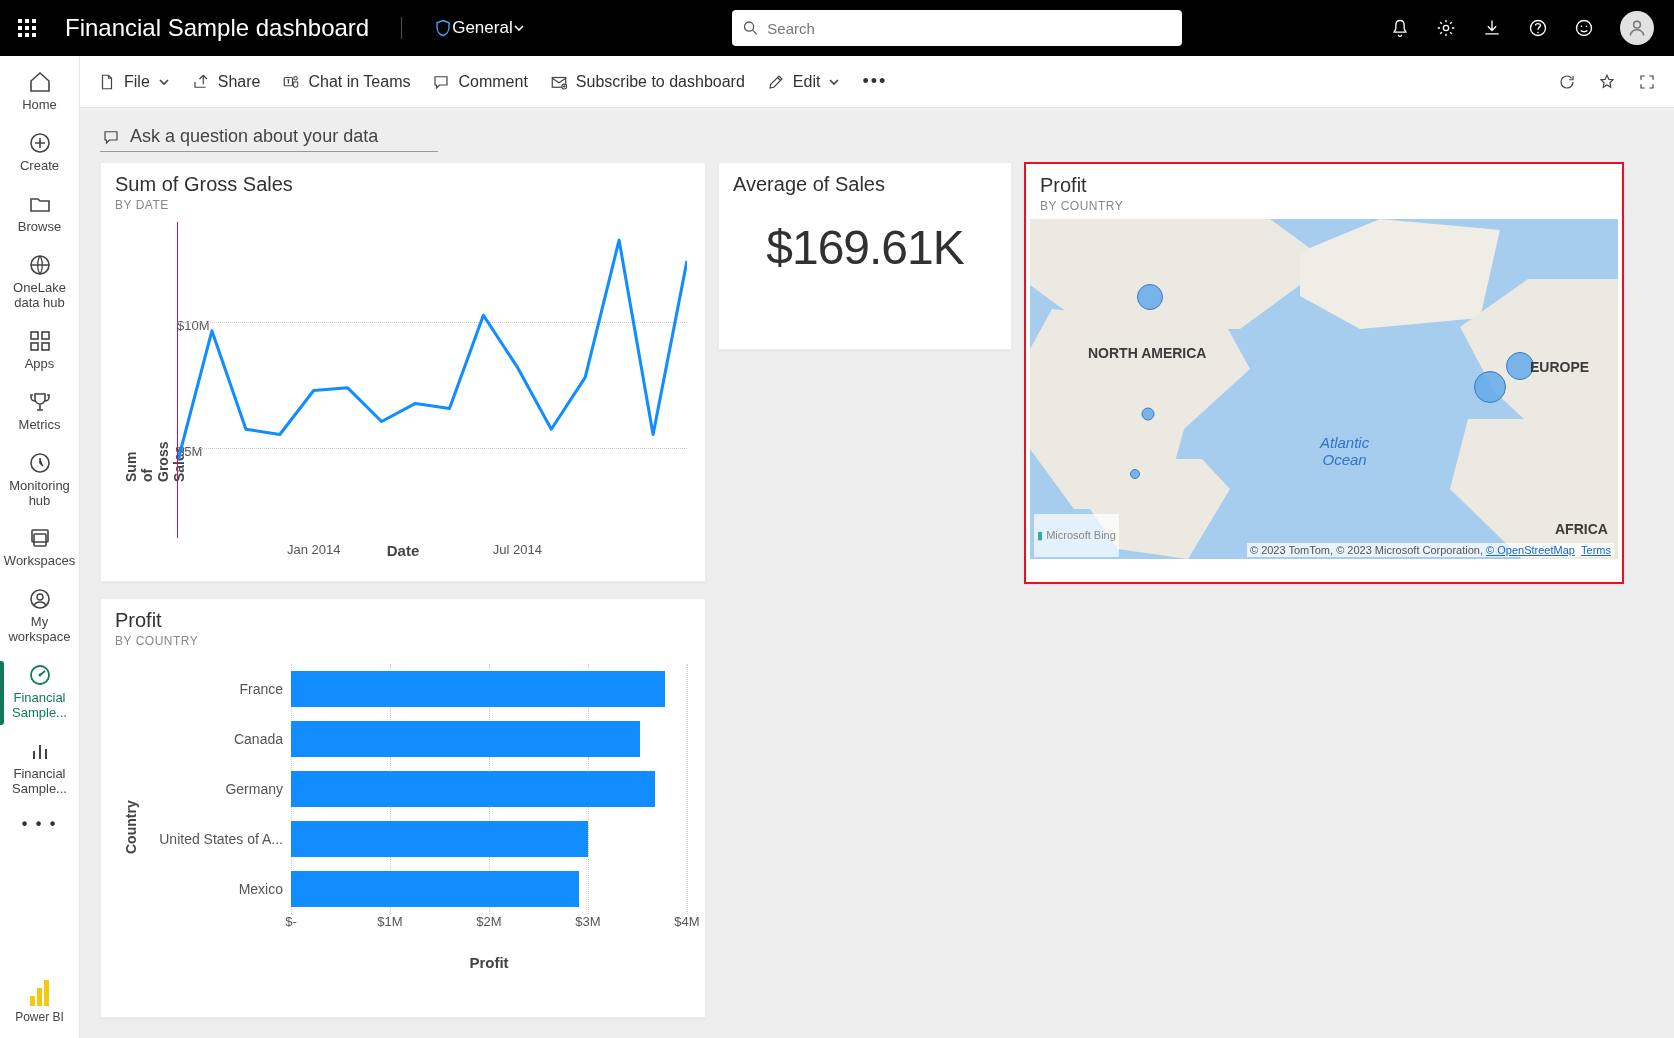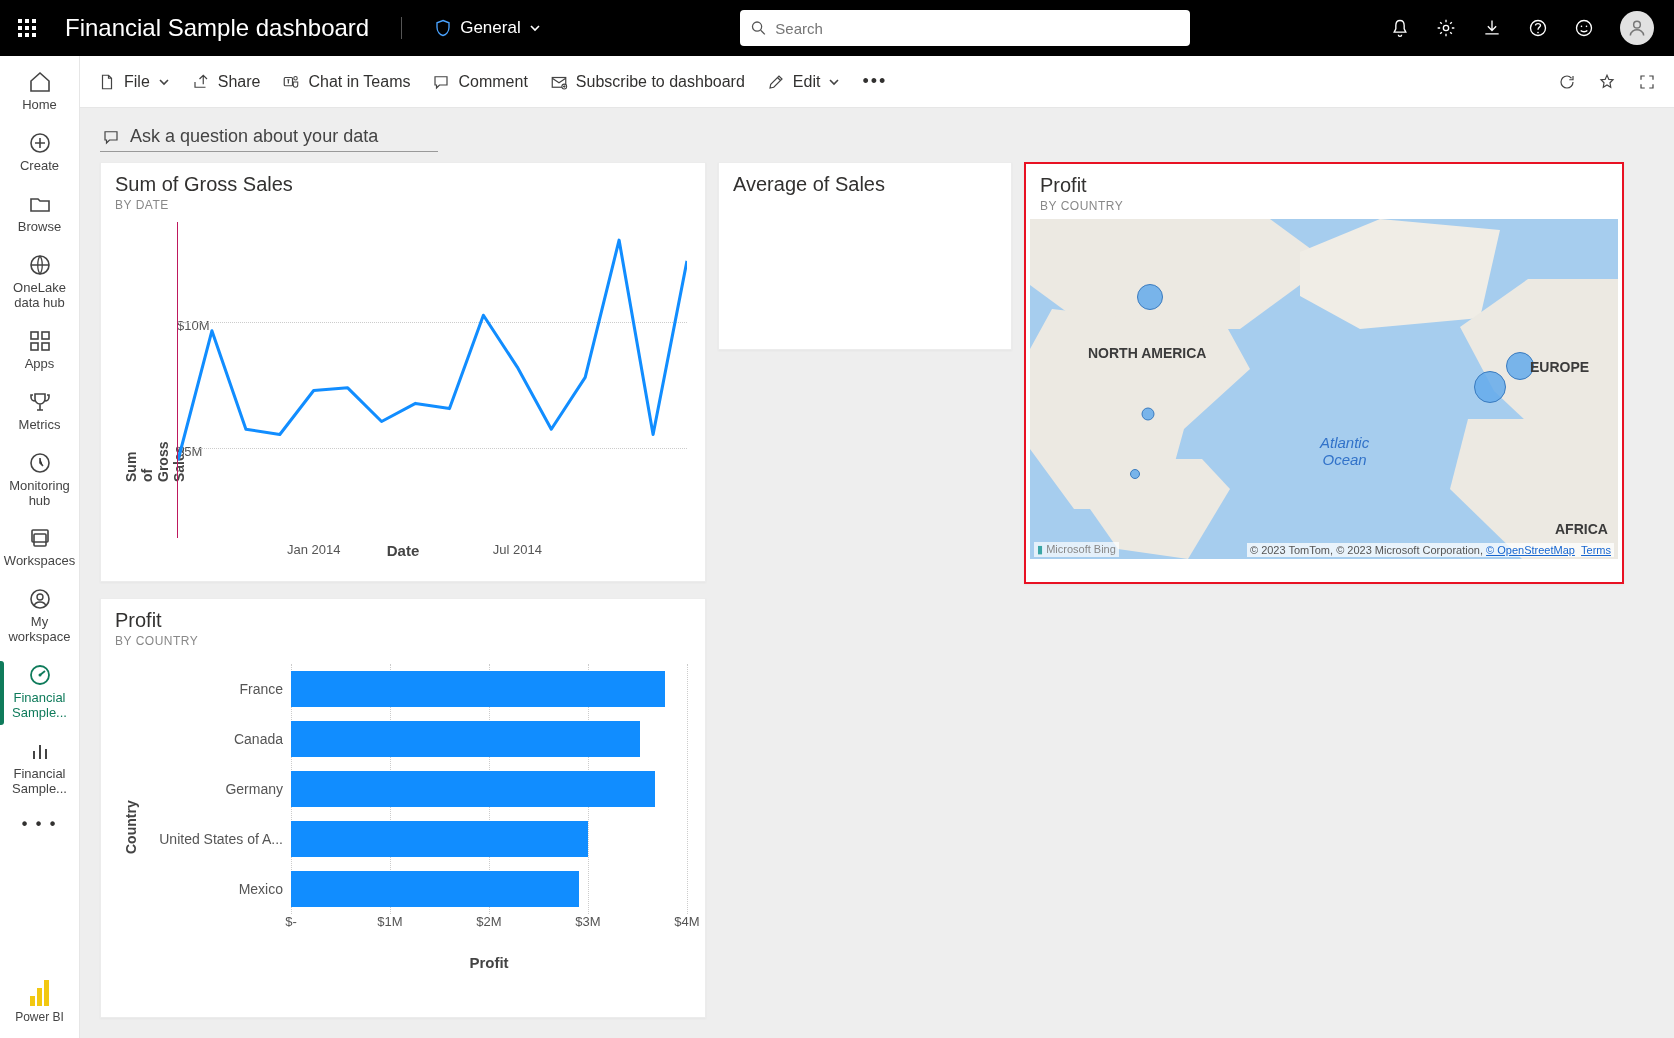--- a/index.html
+++ b/index.html
@@ -21,21 +21,21 @@
     display: flex;
     align-items: center;
     color: #fff;
     padding: 0 10px 0 0;
   }
   .th-left { display:flex; align-items:center; gap:18px; padding-left:18px;}
   .th-apps { width:18px; height:18px; display:grid; grid-template-columns:repeat(3,4px); grid-template-rows:repeat(3,4px); gap:3px;}
   .th-apps span{background:#fff;}
   .th-title { font-size:24px; font-weight:400; margin-left:11px;}
   .th-divider { width:1px; height:22px; background:#555; margin:0 14px;}
-  .th-general { display:flex; align-items:center; gap:8px; font-size:17px;}
+  .th-general { display:flex; align-items:center; font-size:17px;}
   .shield-icon { width:18px; height:20px; }
   .th-search { margin-left:auto; margin-right:auto; }
   .th-search .search-box {
     width:450px; height:36px; background:#fff; border-radius:4px;
     display:flex; align-items:center; padding:0 10px; gap:8px; color:#555;
   }
   .th-search input { border:none; outline:none; width:100%; font-size:15px; background:transparent;}
   .th-right { display:flex; align-items:center; gap:26px; padding-right:10px;}
   .th-right .icon { width:20px; height:20px; color:#fff; cursor:pointer;}
   .avatar-circle { width:34px; height:34px; border-radius:50%; background:#e1e1e1; display:flex; align-items:center; justify-content:center;}
@@ -109,21 +109,21 @@
   .hbar-axis .xt { position:absolute; font-size:13px; color:#555; transform:translateX(-50%);}
   .hbar-vline { position:absolute; top:0; bottom:0; border-left:1px dotted #ccc;}
   
   .map-area { position:relative; height:340px; margin:0 4px 4px 4px; background:#a6cdee; overflow:hidden;}
   .landmass { position:absolute; background:#ece9e2;}
   .map-bubble { position:absolute; border-radius:50%; background:rgba(100,170,235,0.85); border:1px solid #3a7bbf; transform:translate(-50%,-50%); }
   .map-text { position:absolute; font-weight:700; color:#3b3b3b; font-size:14px;}
   .ocean-text { position:absolute; color:#3172c9; font-style:italic; text-align:center; font-size:15px; line-height:1.1;}
   .map-attr { position:absolute; bottom:2px; right:4px; font-size:11px; color:#555; background:rgba(255,255,255,0.75); padding:1px 3px;}
   .map-attr a { color:#1766d0;}
-  .bing-logo { position:absolute; bottom:2px; left:4px; font-size:11px; color:#888; background:rgba(255,255,255,0.7); padding:1px 3px;}
+  .bing-logo { position:absolute; bottom:2px; left:4px; font-size:11px; color:#888; background:rgba(255,255,255,0.7); padding:15px 3px;}
   svg { display:block;}
   .chev { width:12px; height:12px;}
 </style>
 </head>
 <body>
 
 <div class="top-header">
   <div class="th-left">
     <div class="th-apps">
       <span></span>
@@ -379,20 +379,21 @@
               <div class="x-tick" id="xt1" style="left: 66.6667%;">Jul 2014</div>
             </div>
           </div>
           <div class="axis-label-x">Date</div>
         </div>
 
         <div class="tile tile2">
           <div class="tile-pad">
             <div class="tile-title">Average of Sales</div>
           </div>
+          <div class="kpi-value">$169.61K</div>
         </div>
 
         <div class="tile tile3">
           <div class="tile-pad">
             <div class="tile-title">Profit</div>
             <div class="tile-sub">BY COUNTRY</div>
           </div>
           <div class="map-area">
 
             <div class="landmass" style="left:0;top:0;width:300px;height:110px;clip-path:polygon(0 0,80% 0,100% 40%,70% 100%,20% 100%,0 60%);"></div>

